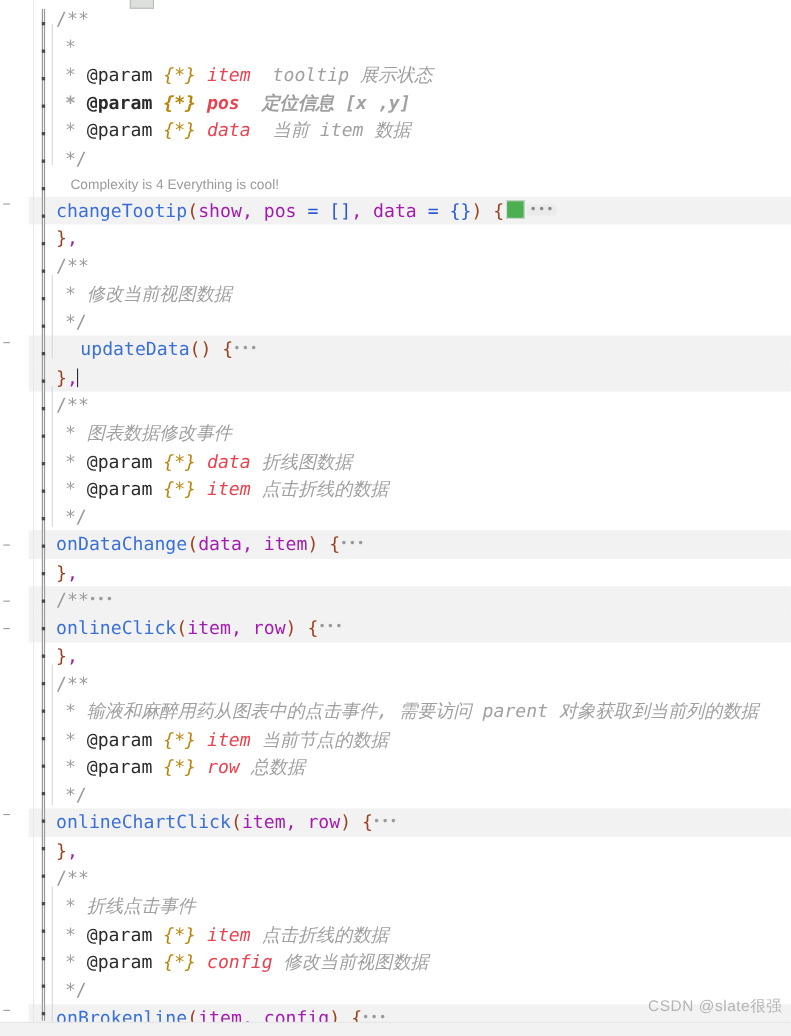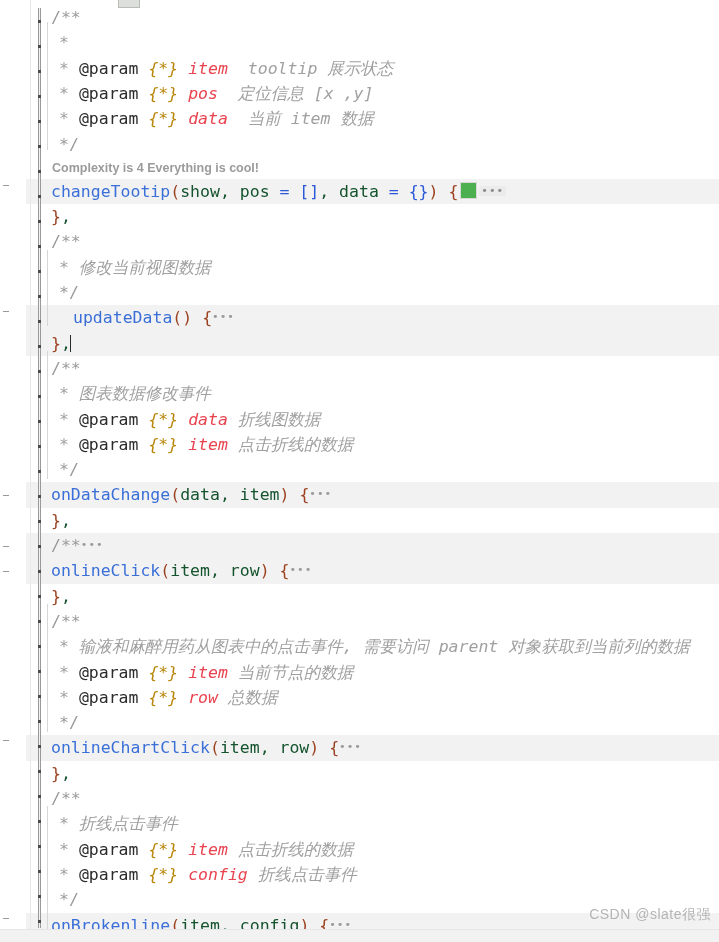--- a/index.html
+++ b/index.html
@@ -102,21 +102,21 @@
 
   
   .cm     { color: #a0a0a0; font-style: italic; }      
   .cm-pl  { color: #9a9a9a; font-style: normal; }       plain */
   .tag    { color: #b429b4; font-style: italic; }      
   .type   { color: #b8860b; font-style: italic; }      
   .pname  { color: #e8434f; font-style: italic; }      
   .fn     { color: #3a6fd8; }                          
   .pn     { color: #9c4221; }                          
   .op     { color: #2b59d8; }                          
-  .pl     { color: #14532d; }                          
+  .pl     { color: #a21caf; }                          
 
   
   .ell {
     display: inline-block;
     color: #8a8a8a;
     background: #ebebeb;
     border-radius: 2px;
     font-size: 11px;
     letter-spacing: 1px;
     line-height: 10px;
@@ -266,24 +266,24 @@
       <div class="iguide" style="top: 250px; height: 76px;"></div>
       <div class="iguide" style="top: 351px; height: 128px;"></div>
       <div class="iguide" style="top: 604px; height: 128px;"></div>
       <div class="iguide" style="top: 806px; height: 128px;"></div>
     </div>
 
   <div class="lines" id="lines">
       <div class="line" style="position: absolute; left: 0px; top: 5px; width: 719px; padding-left: 51px;"><span class="cm-pl">/**</span></div>
       <div class="line" style="position: absolute; left: 0px; top: 30.3px; width: 719px; padding-left: 59px;"><span class="cm">*</span></div>
       <div class="line" style="position: absolute; left: 0px; top: 55.6px; width: 719px; padding-left: 59px;"><span class="cm">* </span><span class="tag">@param</span><span class="cm"> </span><span class="type">{*}</span><span class="cm"> </span><span class="pname">item</span><span class="cm">  tooltip 展示状态</span></div>
-      <div class="line" style="position: absolute; left: 0px; top: 80.9px; width: 629px; padding-left: 59px;"><span class="cm">* </span><span class="tag">@param</span><span class="cm"> </span><span class="type">{*}</span><span class="cm"> </span><span class="pname">pos</span><span class="cm">  定位信息 [x ,y]</span></div>
+      <div class="line" style="position: absolute; left: 0px; top: 80.9px; width: 629px; padding-left: 59px; font-weight: bold;"><span class="cm">* </span><span class="tag">@param</span><span class="cm"> </span><span class="type">{*}</span><span class="cm"> </span><span class="pname">pos</span><span class="cm">  定位信息 [x ,y]</span></div>
       <div class="line" style="position: absolute; left: 0px; top: 106.2px; width: 719px; padding-left: 59px;"><span class="cm">* </span><span class="tag">@param</span><span class="cm"> </span><span class="type">{*}</span><span class="cm"> </span><span class="pname">data</span><span class="cm">  当前 item 数据</span></div>
       <div class="line" style="position: absolute; left: 0px; top: 131.5px; width: 719px; padding-left: 59px;"><span class="cm-pl">*/</span></div>
-      <div class="line hint" style="top: 156.8px; position: absolute; left: 0px; width: 592px; font-weight: bold;">Complexity is 4 Everything is cool!</div>
+      <div class="line hint" style="top: 156.8px; position: absolute; left: 12px; width: 592px;">Complexity is 4 Everything is cool!</div>
       <div class="line hl" style="position: absolute; left: 0px; top: 178.8px; width: 719px; padding-left: 51px;"><span class="fn">changeTootip</span><span class="pn">(</span><span class="pl">show, pos </span><span class="op">= []</span><span class="pl">, data </span><span class="op">= {}</span><span class="pn">)</span><span class="pl"> </span><span class="pn">{</span><span class="swatch" style="background: rgb(76, 175, 80);"></span><span class="ell">•••</span></div>
       <div class="line" style="position: absolute; left: 0px; top: 204.1px; width: 719px; padding-left: 51px;"><span class="pn">}</span><span class="pl">,</span></div>
       <div class="line" style="position: absolute; left: 0px; top: 229.4px; width: 719px; padding-left: 51px;"><span class="cm-pl">/**</span></div>
       <div class="line" style="position: absolute; left: 0px; top: 254.7px; width: 607px; padding-left: 59px;"><span class="cm">* 修改当前视图数据</span></div>
       <div class="line" style="position: absolute; left: 0px; top: 280px; width: 719px; padding-left: 59px;"><span class="cm-pl">*/</span></div>
       <div class="line hl" style="position: absolute; left: 0px; top: 305.3px; width: 719px; padding-left: 73px;"><span class="fn">updateData</span><span class="pn">()</span><span class="pl"> </span><span class="pn">{</span><span class="ell-plain">•••</span></div>
       <div class="line hl" style="position: absolute; left: 0px; top: 330.6px; width: 719px; padding-left: 51px;"><span class="pn">}</span><span class="pl">,</span><span class="caret"></span></div>
       <div class="line" style="position: absolute; left: 0px; top: 355.9px; width: 719px; padding-left: 51px;"><span class="cm-pl">/**</span></div>
       <div class="line" style="position: absolute; left: 0px; top: 381.2px; width: 719px; padding-left: 59px;"><span class="cm">* 图表数据修改事件</span></div>
       <div class="line" style="position: absolute; left: 0px; top: 406.5px; width: 579px; padding-left: 59px;"><span class="cm">* </span><span class="tag">@param</span><span class="cm"> </span><span class="type">{*}</span><span class="cm"> </span><span class="pname">data</span><span class="cm"> 折线图数据</span></div>
@@ -297,21 +297,21 @@
       <div class="line" style="position: absolute; left: 0px; top: 608.9px; width: 719px; padding-left: 51px;"><span class="cm-pl">/**</span></div>
       <div class="line" style="position: absolute; left: 0px; top: 634.2px; width: 719px; padding-left: 59px;"><span class="cm">* 输液和麻醉用药从图表中的点击事件, 需要访问 parent 对象获取到当前列的数据</span></div>
       <div class="line" style="position: absolute; left: 0px; top: 659.5px; width: 719px; padding-left: 59px;"><span class="cm">* </span><span class="tag">@param</span><span class="cm"> </span><span class="type">{*}</span><span class="cm"> </span><span class="pname">item</span><span class="cm"> 当前节点的数据</span></div>
       <div class="line" style="position: absolute; left: 0px; top: 684.8px; width: 719px; padding-left: 59px;"><span class="cm">* </span><span class="tag">@param</span><span class="cm"> </span><span class="type">{*}</span><span class="cm"> </span><span class="pname">row</span><span class="cm"> 总数据</span></div>
       <div class="line" style="position: absolute; left: 0px; top: 710.1px; width: 719px; padding-left: 59px;"><span class="cm-pl">*/</span></div>
       <div class="line hl" style="position: absolute; left: 0px; top: 735.4px; width: 719px; padding-left: 51px;"><span class="fn">onlineChartClick</span><span class="pn">(</span><span class="pl">item, row</span><span class="pn">)</span><span class="pl"> </span><span class="pn">{</span><span class="ell-plain">•••</span></div>
       <div class="line" style="position: absolute; left: 0px; top: 760.7px; width: 719px; padding-left: 51px;"><span class="pn">}</span><span class="pl">,</span></div>
       <div class="line" style="position: absolute; left: 0px; top: 786px; width: 719px; padding-left: 51px;"><span class="cm-pl">/**</span></div>
       <div class="line" style="position: absolute; left: 0px; top: 811.3px; width: 719px; padding-left: 59px;"><span class="cm">* 折线点击事件</span></div>
       <div class="line" style="position: absolute; left: 0px; top: 836.6px; width: 719px; padding-left: 59px;"><span class="cm">* </span><span class="tag">@param</span><span class="cm"> </span><span class="type">{*}</span><span class="cm"> </span><span class="pname">item</span><span class="cm"> 点击折线的数据</span></div>
-      <div class="line" style="position: absolute; left: 0px; top: 861.9px; width: 719px; padding-left: 59px;"><span class="cm">* </span><span class="tag">@param</span><span class="cm"> </span><span class="type">{*}</span><span class="cm"> </span><span class="pname">config</span><span class="cm"> 折线点击事件</span></div>
+      <div class="line" style="position: absolute; left: 0px; top: 861.9px; width: 719px; padding-left: 59px;"><span class="cm">* </span><span class="tag">@param</span><span class="cm"> </span><span class="type">{*}</span><span class="cm"> </span><span class="pname">config</span><span class="cm"> 修改当前视图数据</span></div>
       <div class="line" style="position: absolute; left: 0px; top: 887.2px; width: 719px; padding-left: 59px;"><span class="cm-pl">*/</span></div>
       <div class="line hl" style="position: absolute; left: 0px; top: 912.5px; width: 719px; padding-left: 51px;"><span class="fn">onBrokenline</span><span class="pn">(</span><span class="pl">item, config</span><span class="pn">)</span><span class="pl"> </span><span class="pn">{</span><span class="ell-plain">•••</span></div>
     </div>
 
   <div class="hscroll">
     <div class="hscroll-thumb"></div>
   </div>
 
   <div class="watermark">CSDN @slate很强</div>
 

